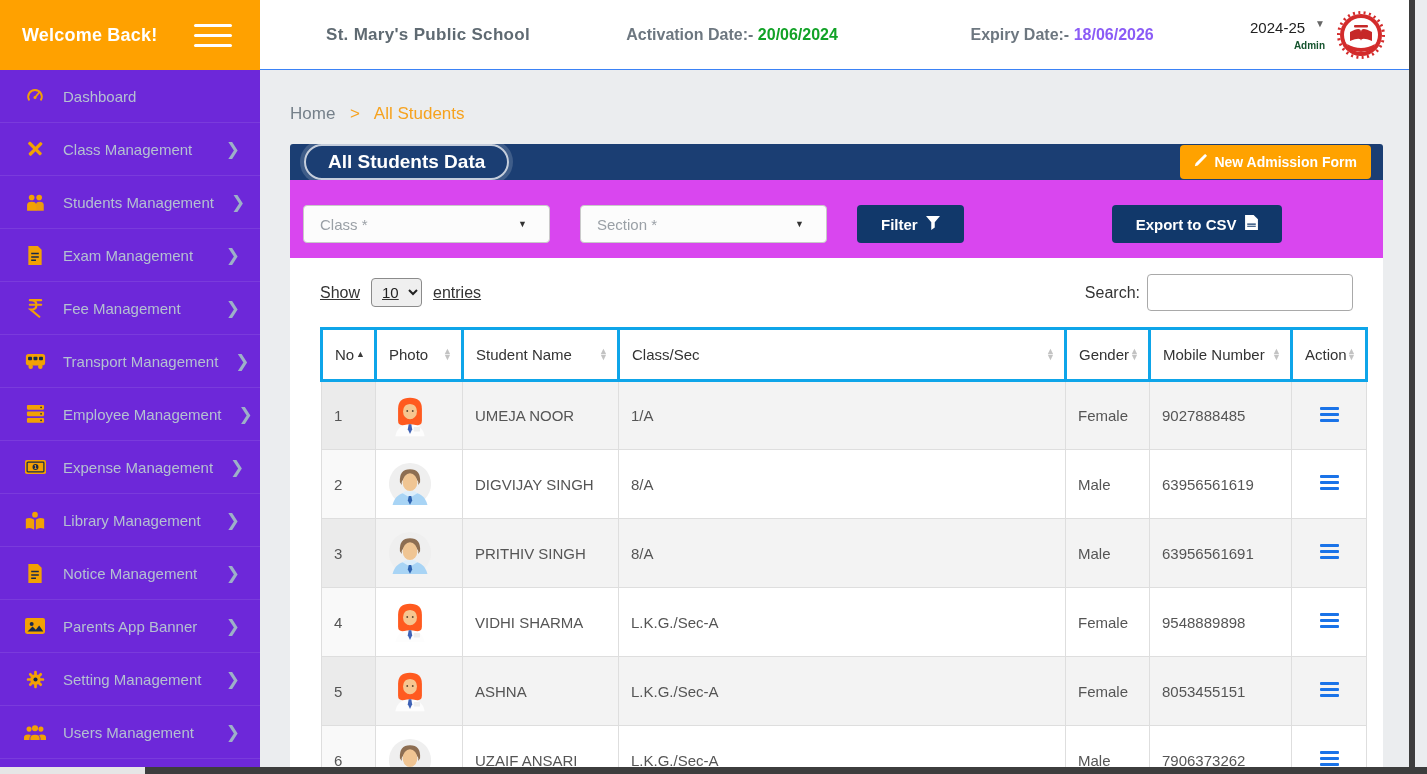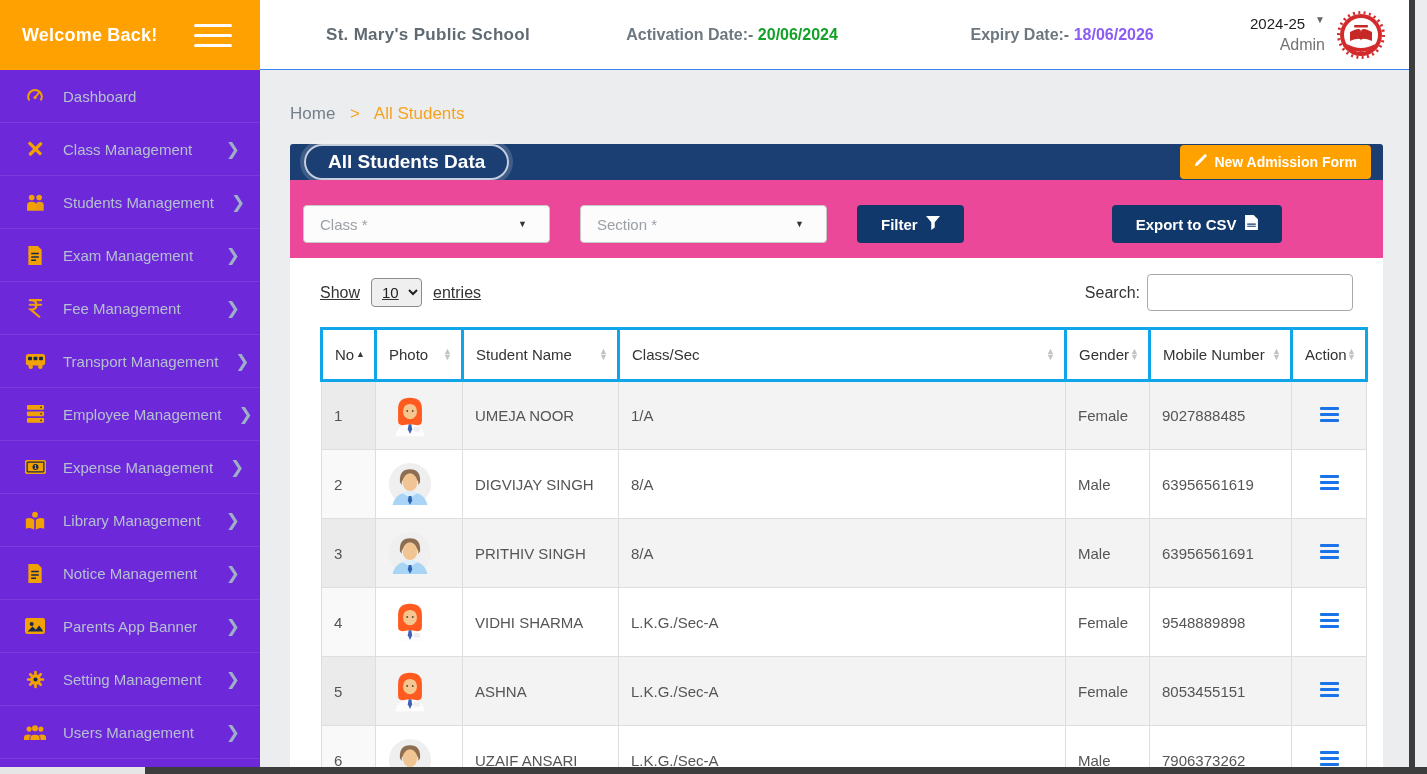--- a/index.html
+++ b/index.html
@@ -16,21 +16,21 @@
   .hamburger span { height:3px; background:#fff; border-radius:2px; }
   .tb-main { flex:1; background:#fff; border-bottom:1px solid #3b82f6;
     display:flex; align-items:center; padding:0 14px 0 66px; }
   .school { font-size:17px; font-weight:bold; color:#5f6a72; letter-spacing:.3px; }
   .dates { display:flex; flex:1; justify-content:space-around; padding:0 30px; }
   .date-item { font-size:16px; font-weight:bold; color:#6d7780; }
   .green { color:#12a227; } .red { color:#8b5cf6;text-align:center; }
   .session { text-align:right; line-height:1.3; margin-right:12px; }
   .session .yr { font-size:15px; color:#222; }
   .session .caret { font-size:10px; color:#666; vertical-align:6px; margin-left:10px; }
-  .session .role { font-size:16px; color:#737373; }
+  .session .role { font-size:10px; color:#14532d;font-weight:bold; }
   .logo { width:48px; height:48px; margin-right:16px; }
 
   
   .bodyrow { flex:1; display:flex; overflow:hidden; }
   .sidebar { width:260px; flex:0 0 260px; background:#6d28d9; overflow:hidden; }
   .side-item { height:53px; display:flex; align-items:center; gap:17px;
     padding:0 20px 0 24px; border-bottom:1px solid rgba(255,255,255,.09);
     color:#b4c0d1; font-size:15px; cursor:pointer; }
   .s-icon { width:22px; height:20px; display:flex; align-items:center; justify-content:center; flex:0 0 22px; }
   .s-icon svg { display:block; }
@@ -47,21 +47,21 @@
 
   .panel-head { height:50px; background:#1b3e73; border-radius:3px 3px 0 0;
     display:flex; align-items:center; justify-content:space-between; padding:0 12px 0 14px; }
   .pill { color:#fff; font-size:19px; font-weight:bold; padding:5px 22px;
     border:2px solid rgba(255,255,255,.75); border-radius:22px;
     box-shadow:0 0 0 4px rgba(255,255,255,.16); }
   .btn-admission { background:#ffa200; color:#fff; border:none; border-radius:4px;
     font-size:14px; font-weight:bold; padding:9px 14px; display:flex; gap:7px;
     align-items:center; cursor:pointer; font-family:inherit; }
 
-  .filter-bar { background:#ec4899; padding:25px 13px 15px 13px; display:flex; align-items:center; }
+  .filter-bar { background:#d946ef; padding:25px 13px 15px 13px; display:flex; align-items:center; }
   .sel { width:247px; height:38px; background:#fcfcfc; border:1px solid #c9c9c9; border-radius:4px;
     display:flex; align-items:center; justify-content:space-between; padding:0 22px 0 16px;
     color:#9aa0a6; font-size:15px; cursor:pointer; }
   .sel .caret { font-size:9px; color:#333; }
   .btn-navy { background:#11386a; color:#fff; border:none; border-radius:4px; height:38px;
     font-size:15px; font-weight:bold; padding:0 24px; display:flex; align-items:center; gap:8px;
     cursor:pointer; font-family:inherit; }
   .gap30 { width:30px; flex:0 0 30px; } .gap148 { width:148px; flex:0 0 148px; }
 
   .table-card { background:#fff; flex:1; padding:16px 30px 0 30px; }

